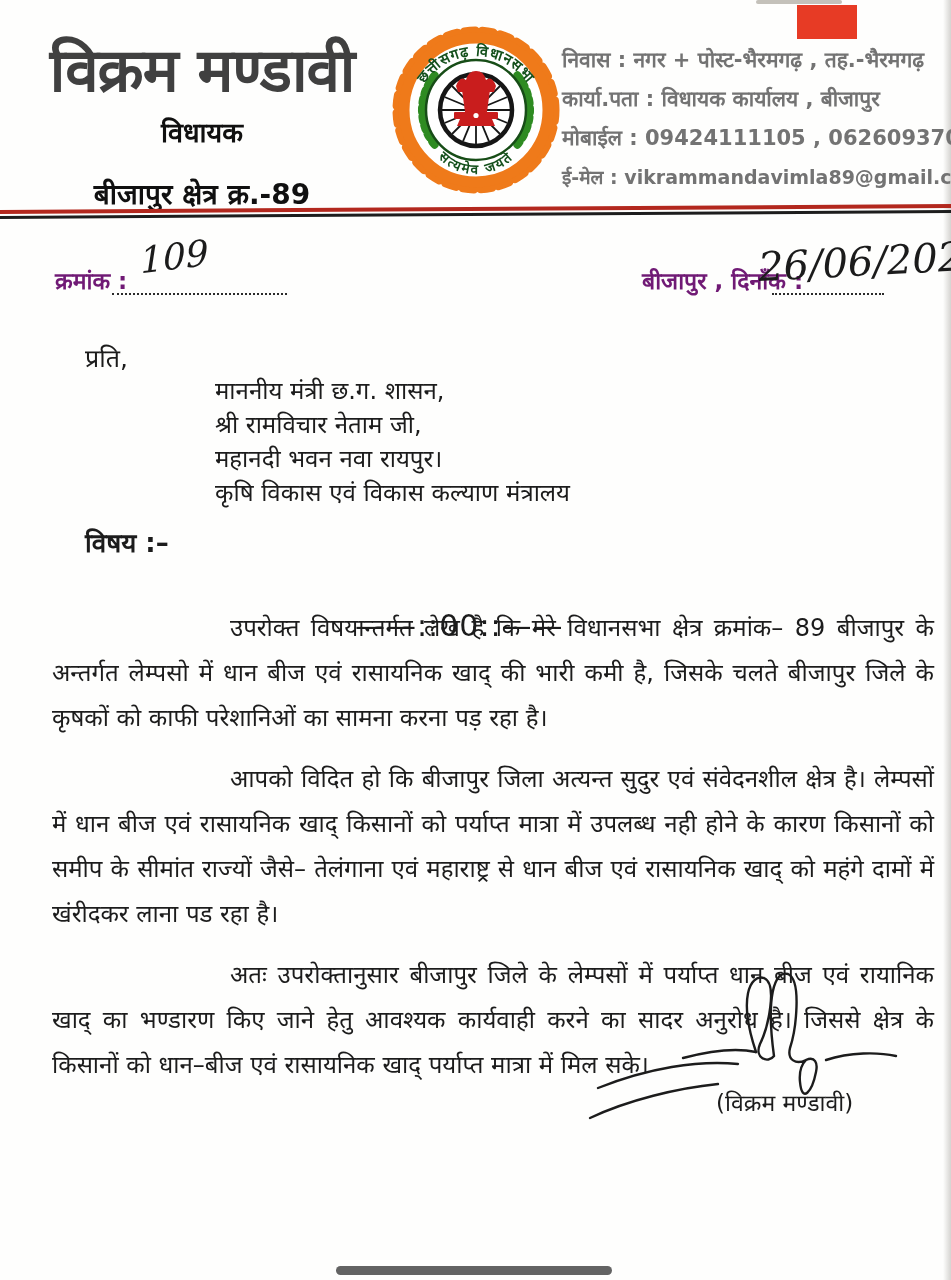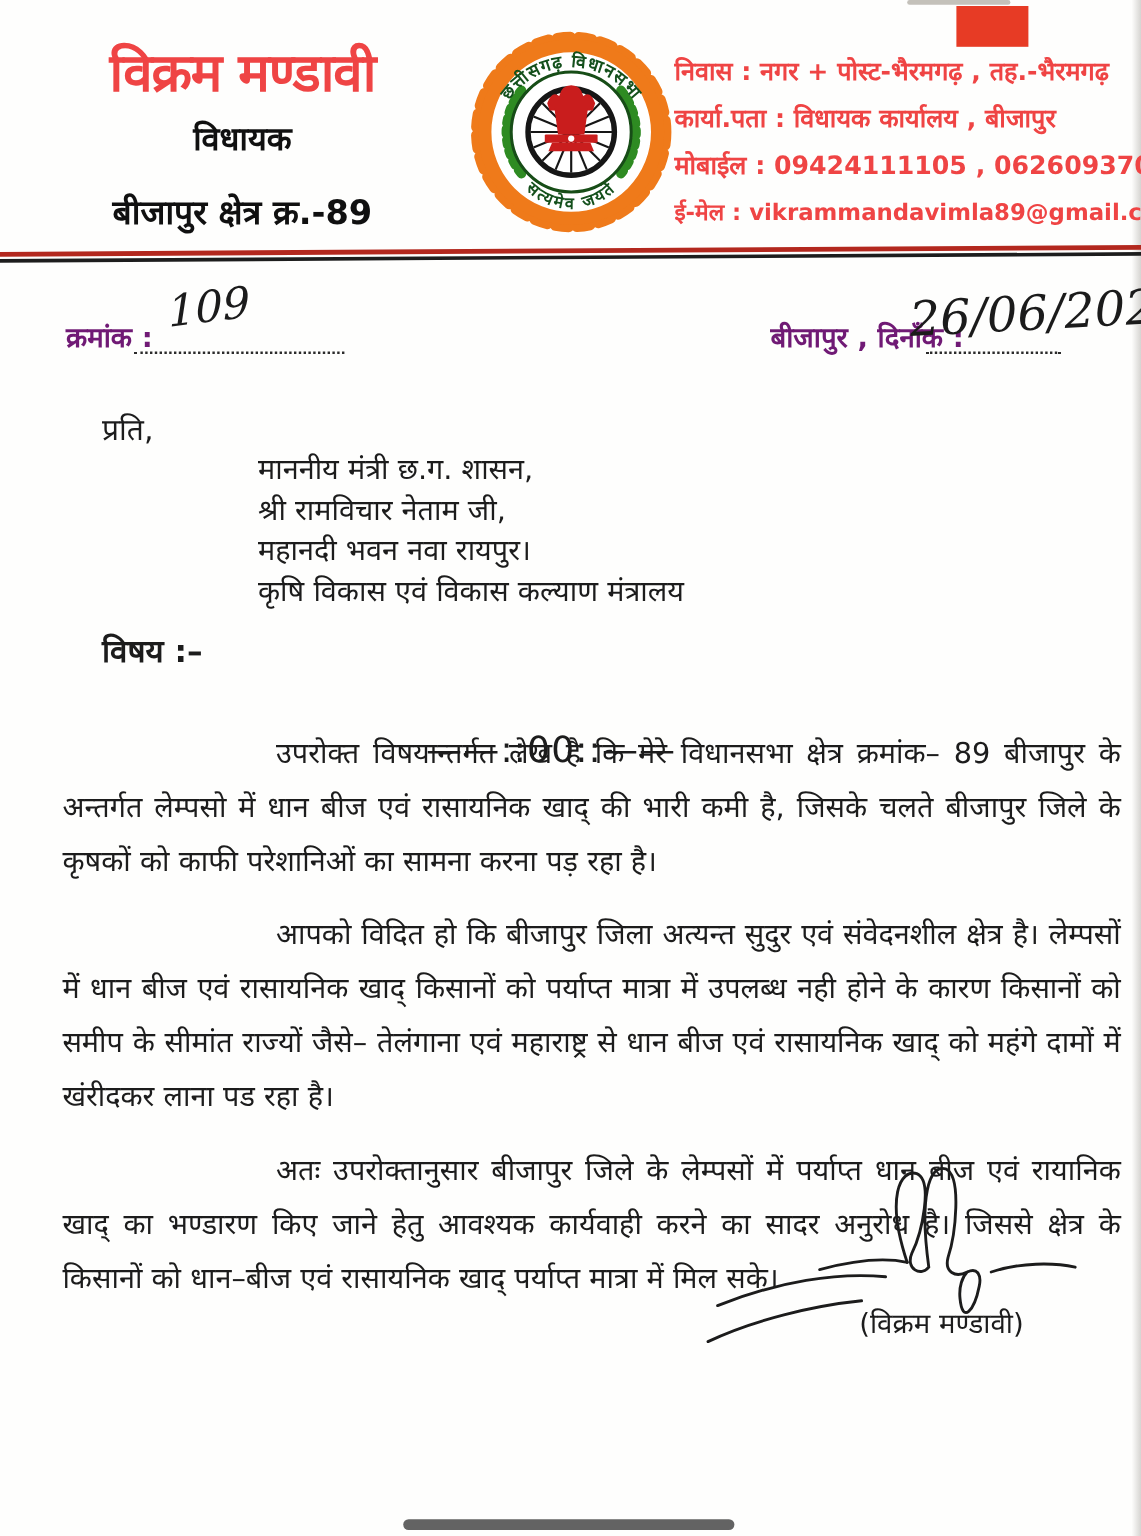--- a/index.html
+++ b/index.html
@@ -11,26 +11,26 @@
   }
   .abs{position:absolute;}
   
   .right-shadow{right:0;top:0;width:8px;height:100%;
     background:linear-gradient(to left,rgba(90,85,75,.25),rgba(90,85,75,0));}
   .top-smudge{left:756px;top:0;width:86px;height:4px;background:#8a8378;opacity:.5;border-radius:2px;}
   .red-corner{left:797px;top:5px;width:60px;height:34px;background:#e73b25;}
   .bottom-bar{left:336px;top:1266px;width:276px;height:9px;border-radius:5px;background:#4d4d4d;opacity:.88;}
   
   .header-left{left:22px;top:38px;width:360px;text-align:center;}
-  .h-name{font-size:44px;font-weight:bold;color:#ef4444;line-height:1.08;letter-spacing:-1px;}
+  .h-name{font-size:60px;font-weight:bold;color:#404040;line-height:1.08;letter-spacing:-1px;}
   .h-desig{font-size:27px;font-weight:bold;color:#101010;margin-top:10px;}
   .h-const{font-size:28px;font-weight:bold;color:#101010;margin-top:24px;}
   .emblem{left:390px;top:24px;}
   .header-right{left:562px;top:44px;width:386px;display:flex;flex-direction:column;gap:7px;}
-  .hr-line{font-size:21px;font-weight:bold;color:#ef4444;line-height:32px;white-space:nowrap;}
+  .hr-line{font-size:21px;font-weight:bold;color:#737373;line-height:32px;white-space:nowrap;}
   .hr-email{font-size:19px;}
   .separator{left:-6px;top:207px;width:964px;transform:rotate(-0.35deg);}
   .sep-red{height:4px;background:#b3281e;}
   .sep-black{height:2.5px;background:#1d1d1d;margin-top:2px;}
   
   .label-bold{font-size:23px;font-weight:bold;color:#701a75;white-space:nowrap;}
   .dotted{border-bottom:2.5px dotted #2b2b2b;height:0;}
   .hand{font-family:"DejaVu Serif","Liberation Serif",serif;font-style:italic;color:#1b1b1b;white-space:nowrap;}
   .serial-label{left:55px;top:264px;}
   .serial-dots{left:112px;top:293px;width:175px;}

